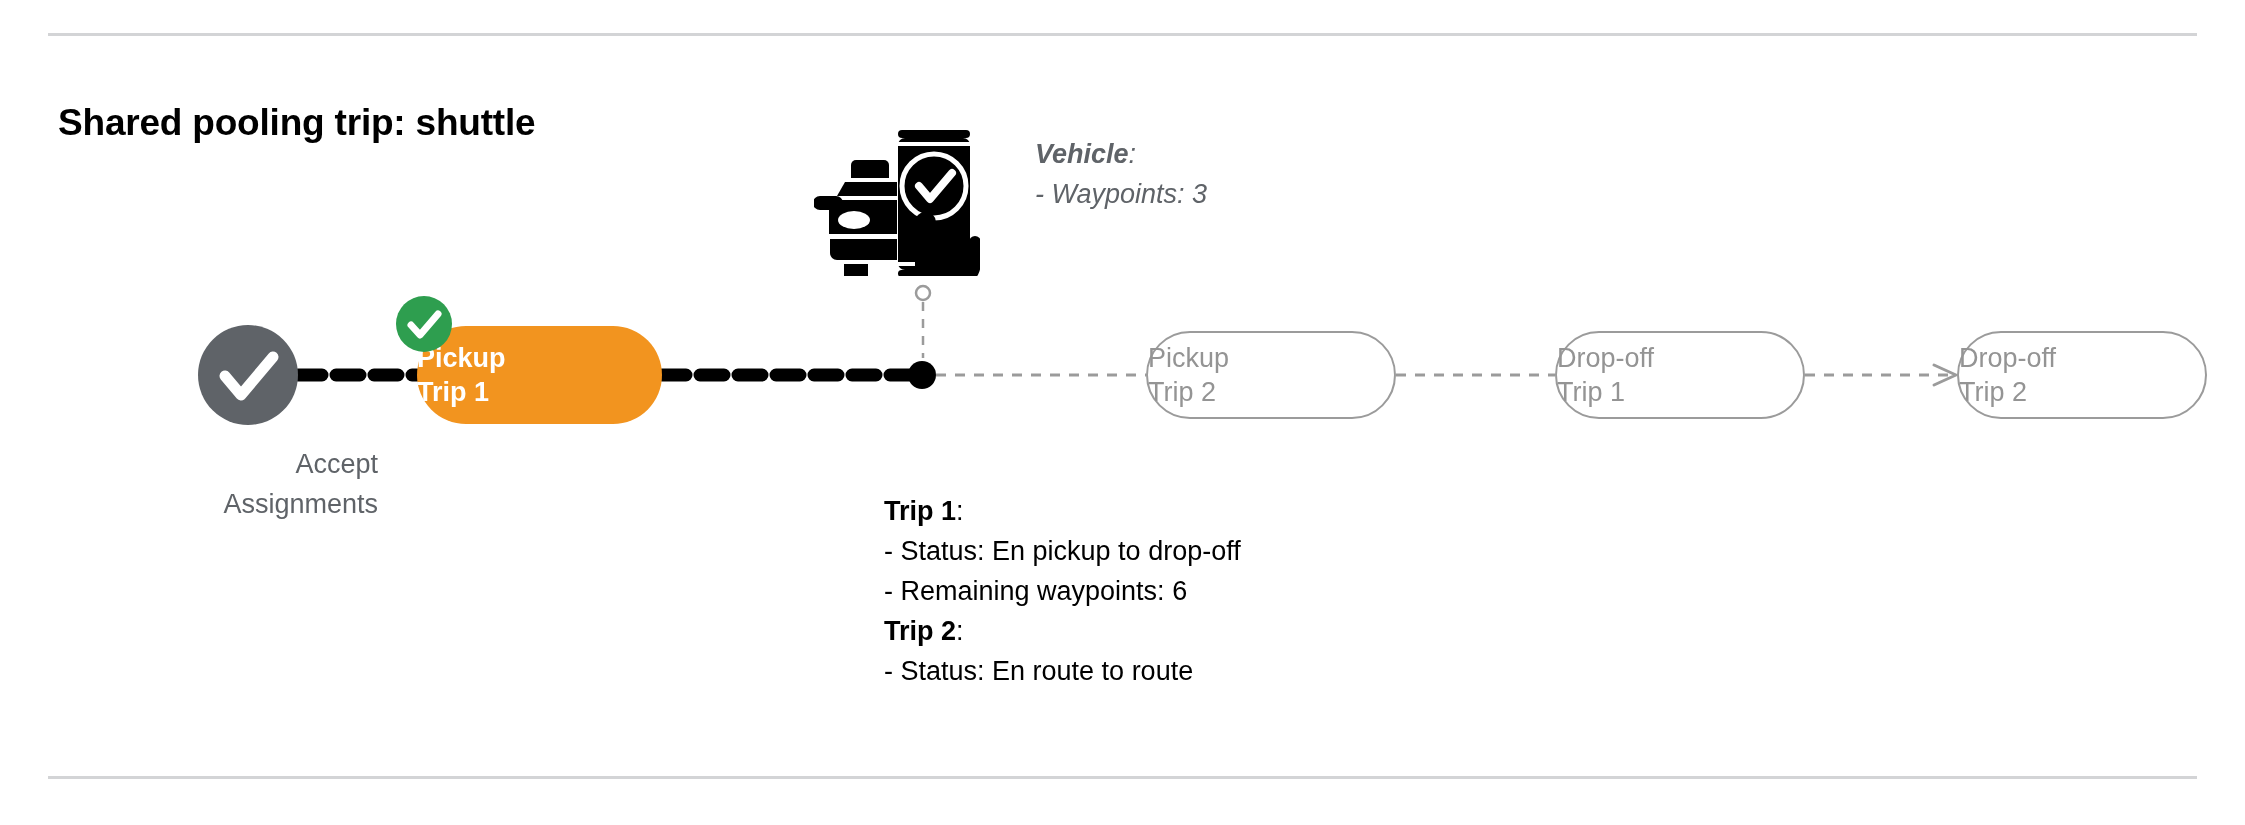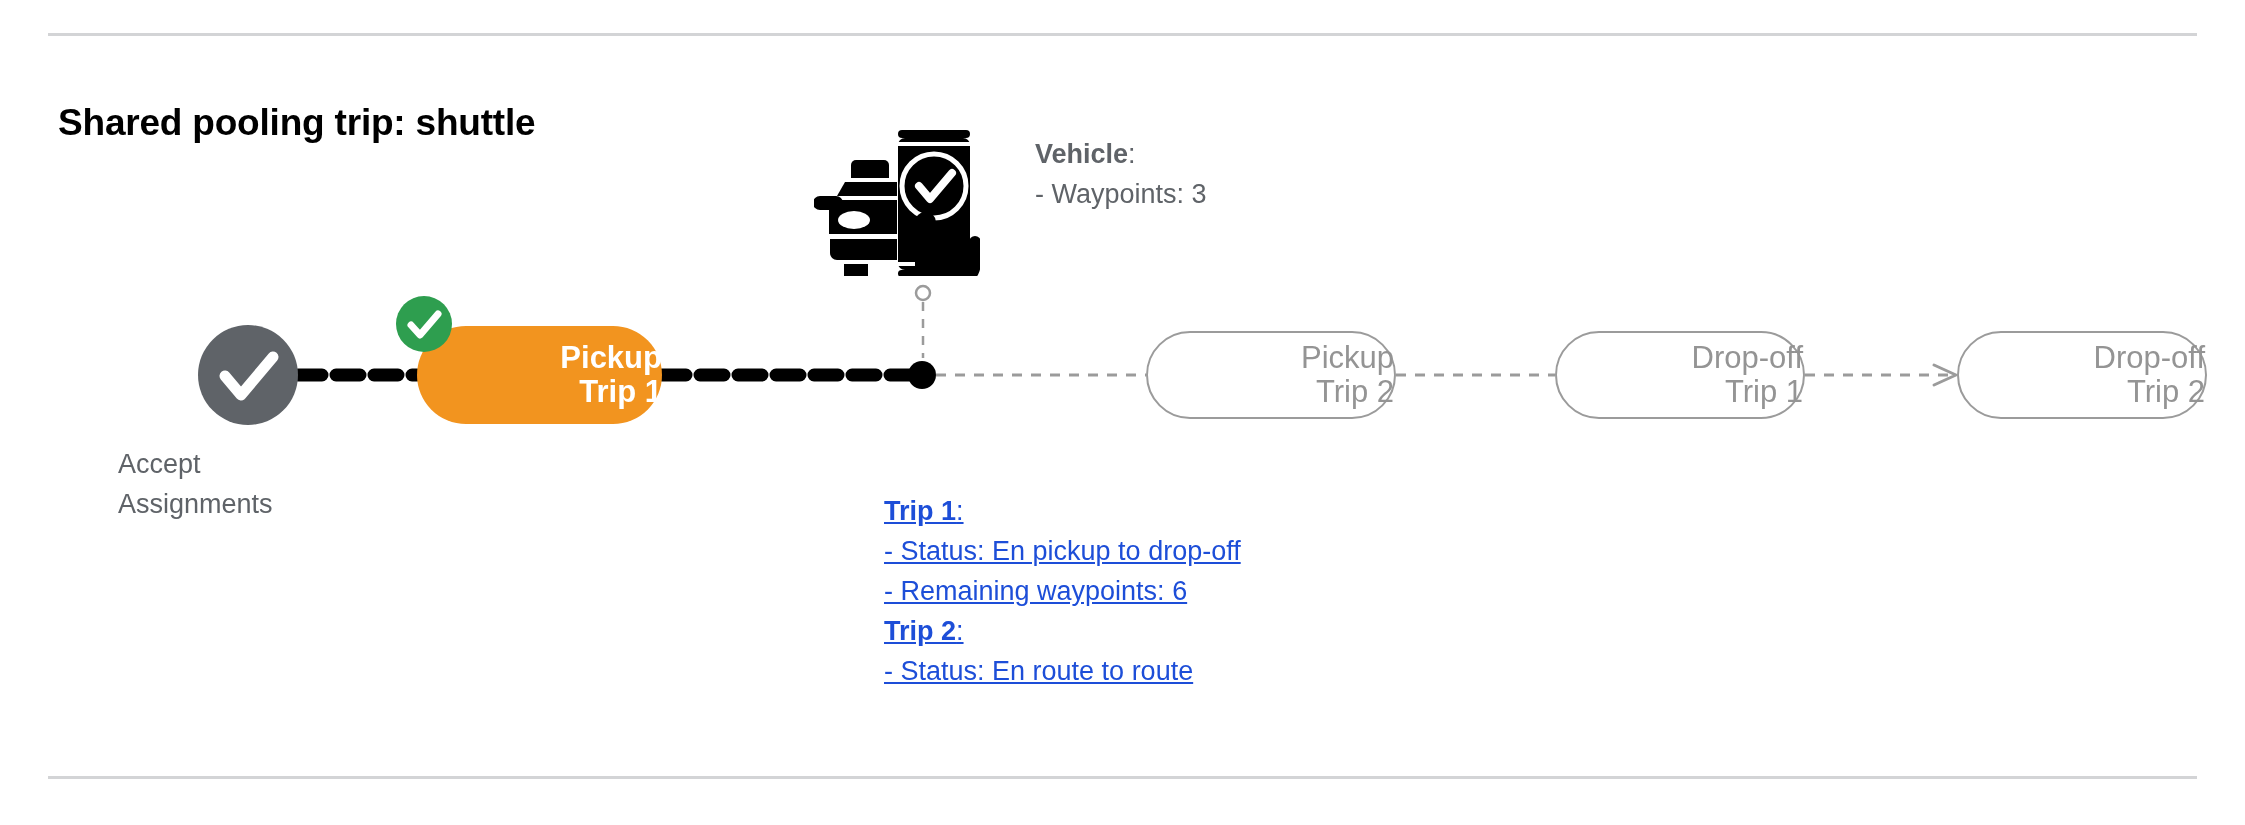--- a/index.html
+++ b/index.html
@@ -56,20 +56,21 @@
   .vehicle-icon svg { display: block; width: 100%; height: 100%; }
 
   .vehicle-callout {
     position: absolute;
     left: 1035px;
     top: 134px;
     color: #5f6368;
     font-size: 27px;
     line-height: 40px;
     white-space: nowrap;
+    font-style: italic;
   }
   .vehicle-callout .lbl { font-weight: 700; }
 
   
   .marker-stem {
     position: absolute;
     left: 905px;
     top: 284px;
     width: 36px;
     height: 100px;
@@ -88,36 +89,36 @@
     width: 100px;
     height: 100px;
   }
   .accept-node svg { display: block; width: 100%; height: 100%; }
 
   .accept-label {
     position: absolute;
     left: 118px;
     top: 444px;
     width: 260px;
-    text-align: left;
+    text-align: right;
     color: #5f6368;
     font-size: 27px;
     line-height: 40px;
   }
 
   
   .pill {
     position: absolute;
     box-sizing: border-box;
     display: flex;
     flex-direction: column;
-    align-items: flex-end;
+    align-items: flex-start;
     justify-content: center;
     border-radius: 999px;
-    font-size: 31px;
+    font-size: 27px;
     line-height: 34px;
     text-align: center;
     white-space: nowrap;
   }
   .pill span { display: block; }
 
   .pill-active {
     background: #f2941f;
     color: #ffffff;
     font-weight: 700;
@@ -141,25 +142,24 @@
     width: 56px;
     height: 56px;
   }
   .check-badge svg { display: block; width: 100%; height: 100%; }
 
   
   .trip-details {
     position: absolute;
     left: 884px;
     top: 491px;
-    color: #1d4ed8;
+    color: #000000;
     font-size: 27px;
     line-height: 40px;
     white-space: nowrap;
-    text-decoration: underline;
   }
   .trip-details .lbl { font-weight: 700; }
 </style>
 </head>
 <body>
 
 <div class="slide">
 
   <div class="rule rule-top"></div>
   <div class="rule rule-bottom"></div>

